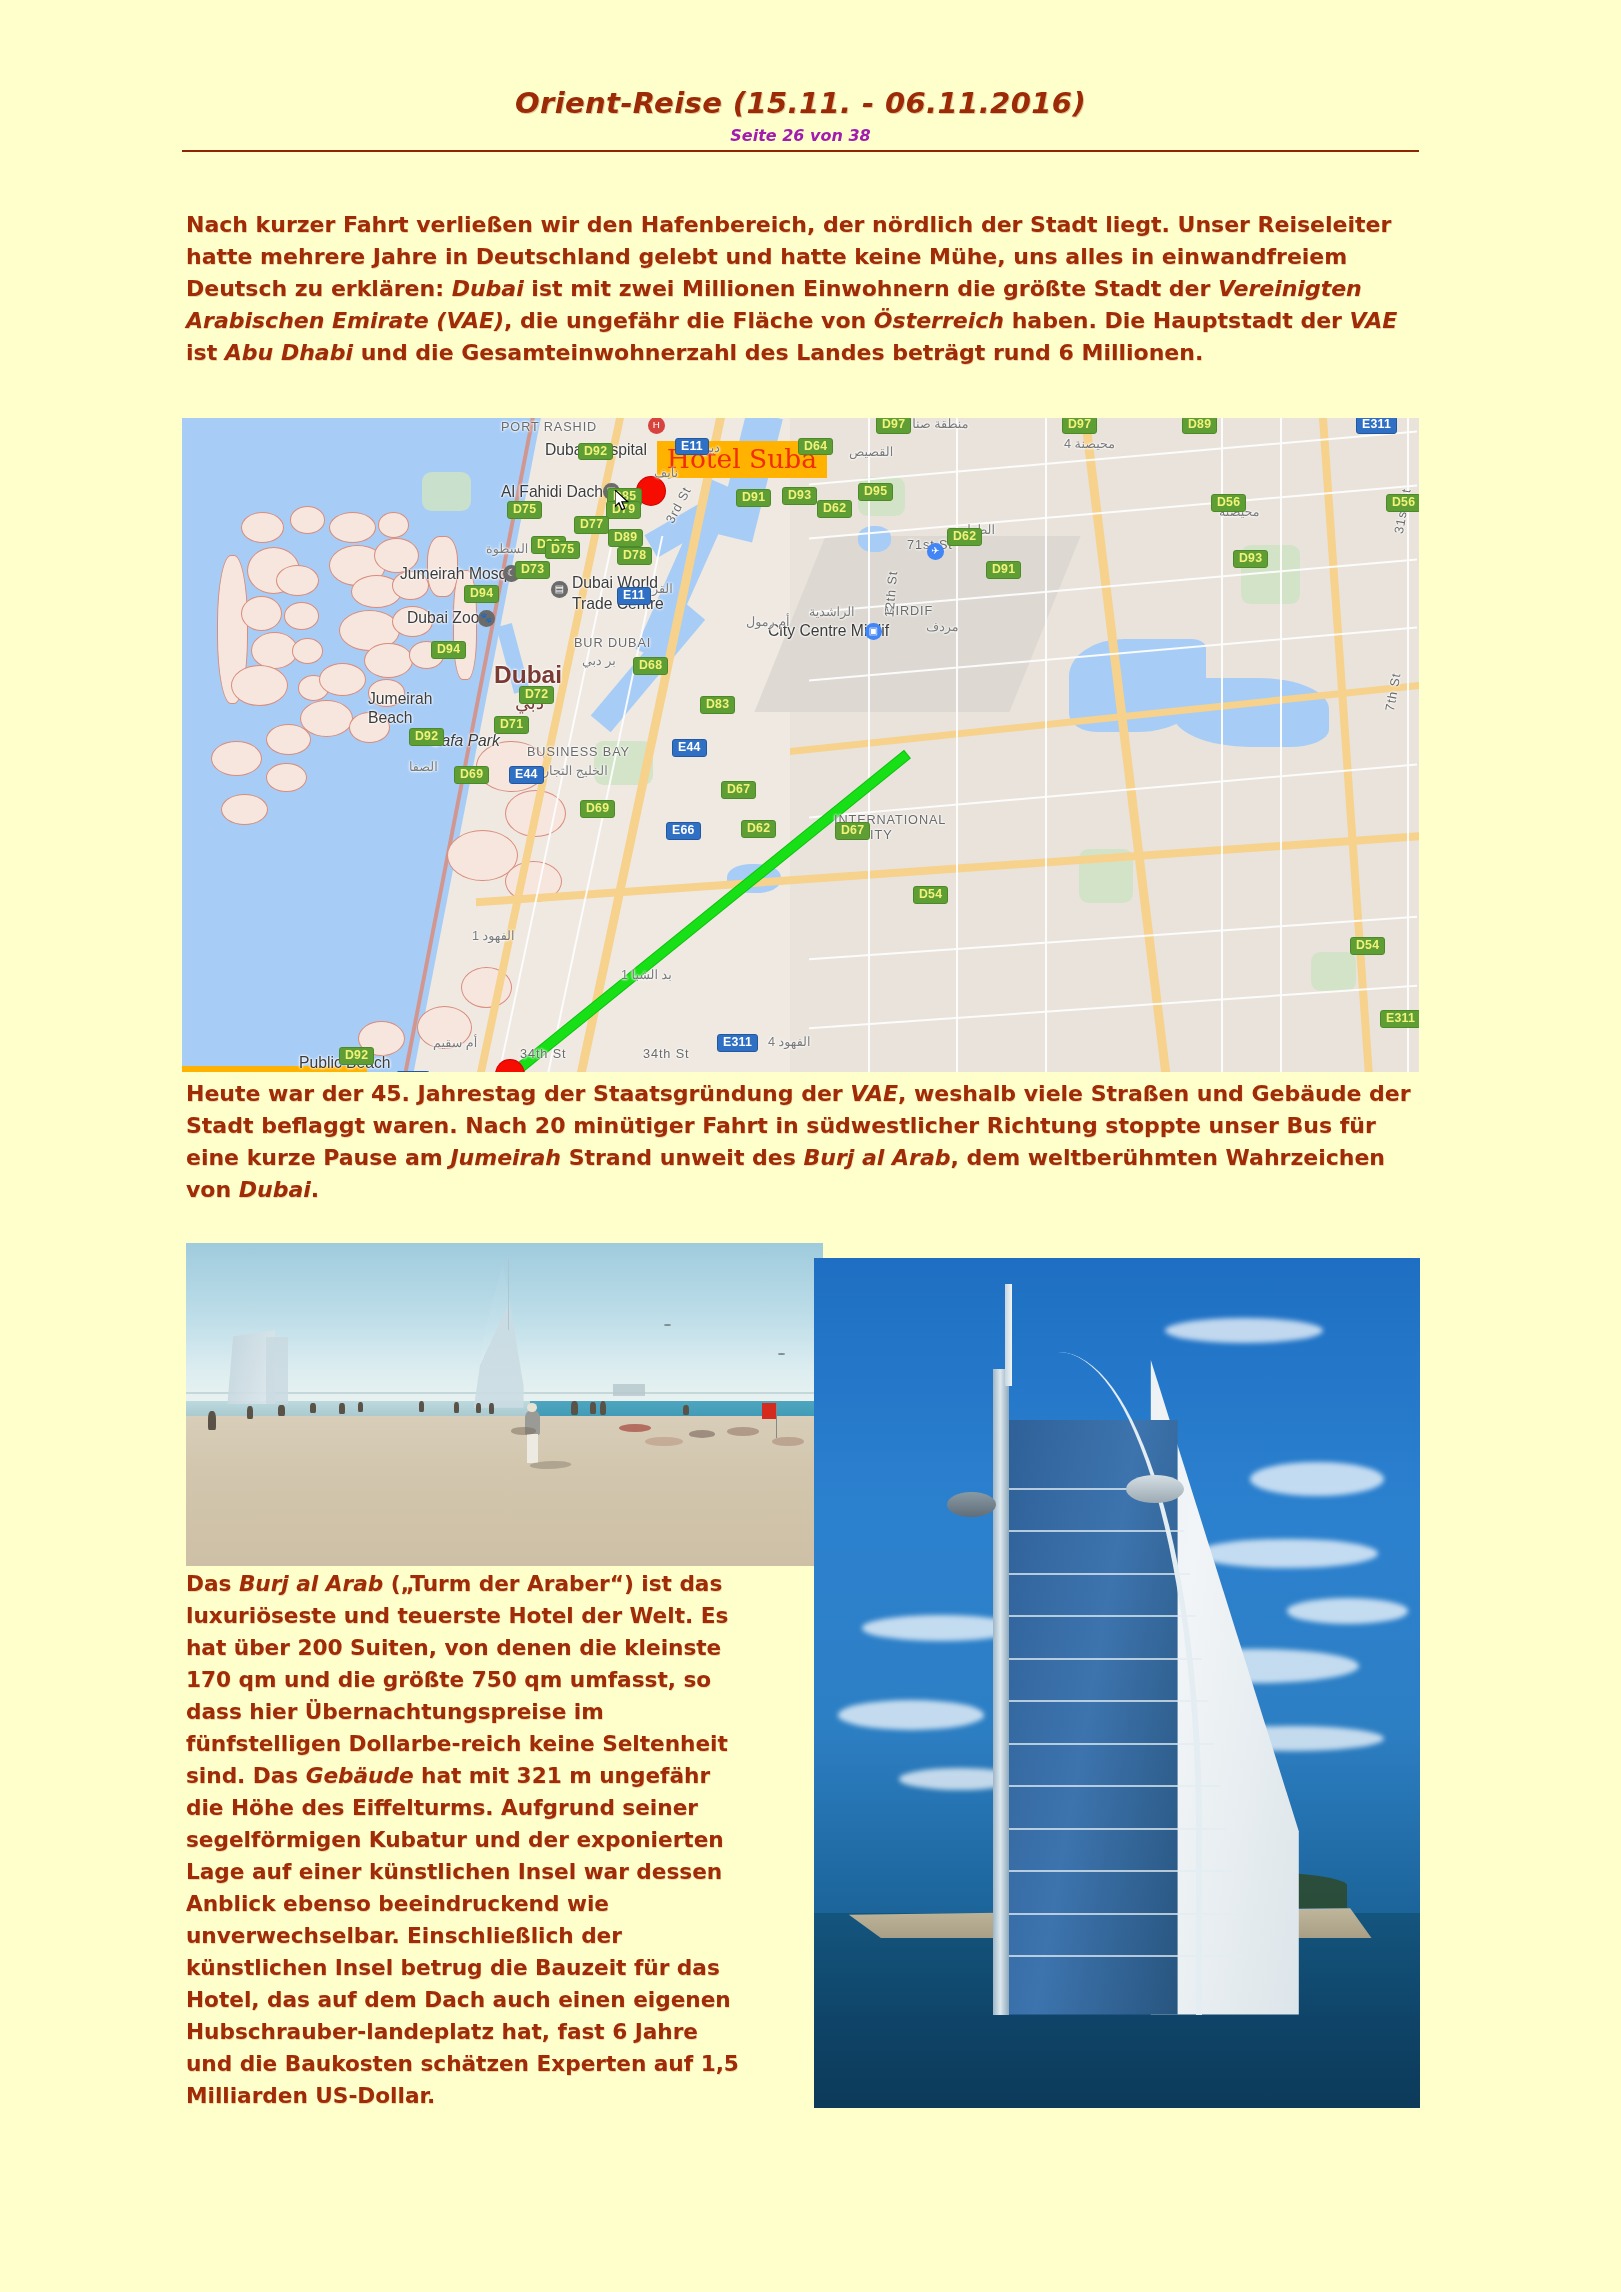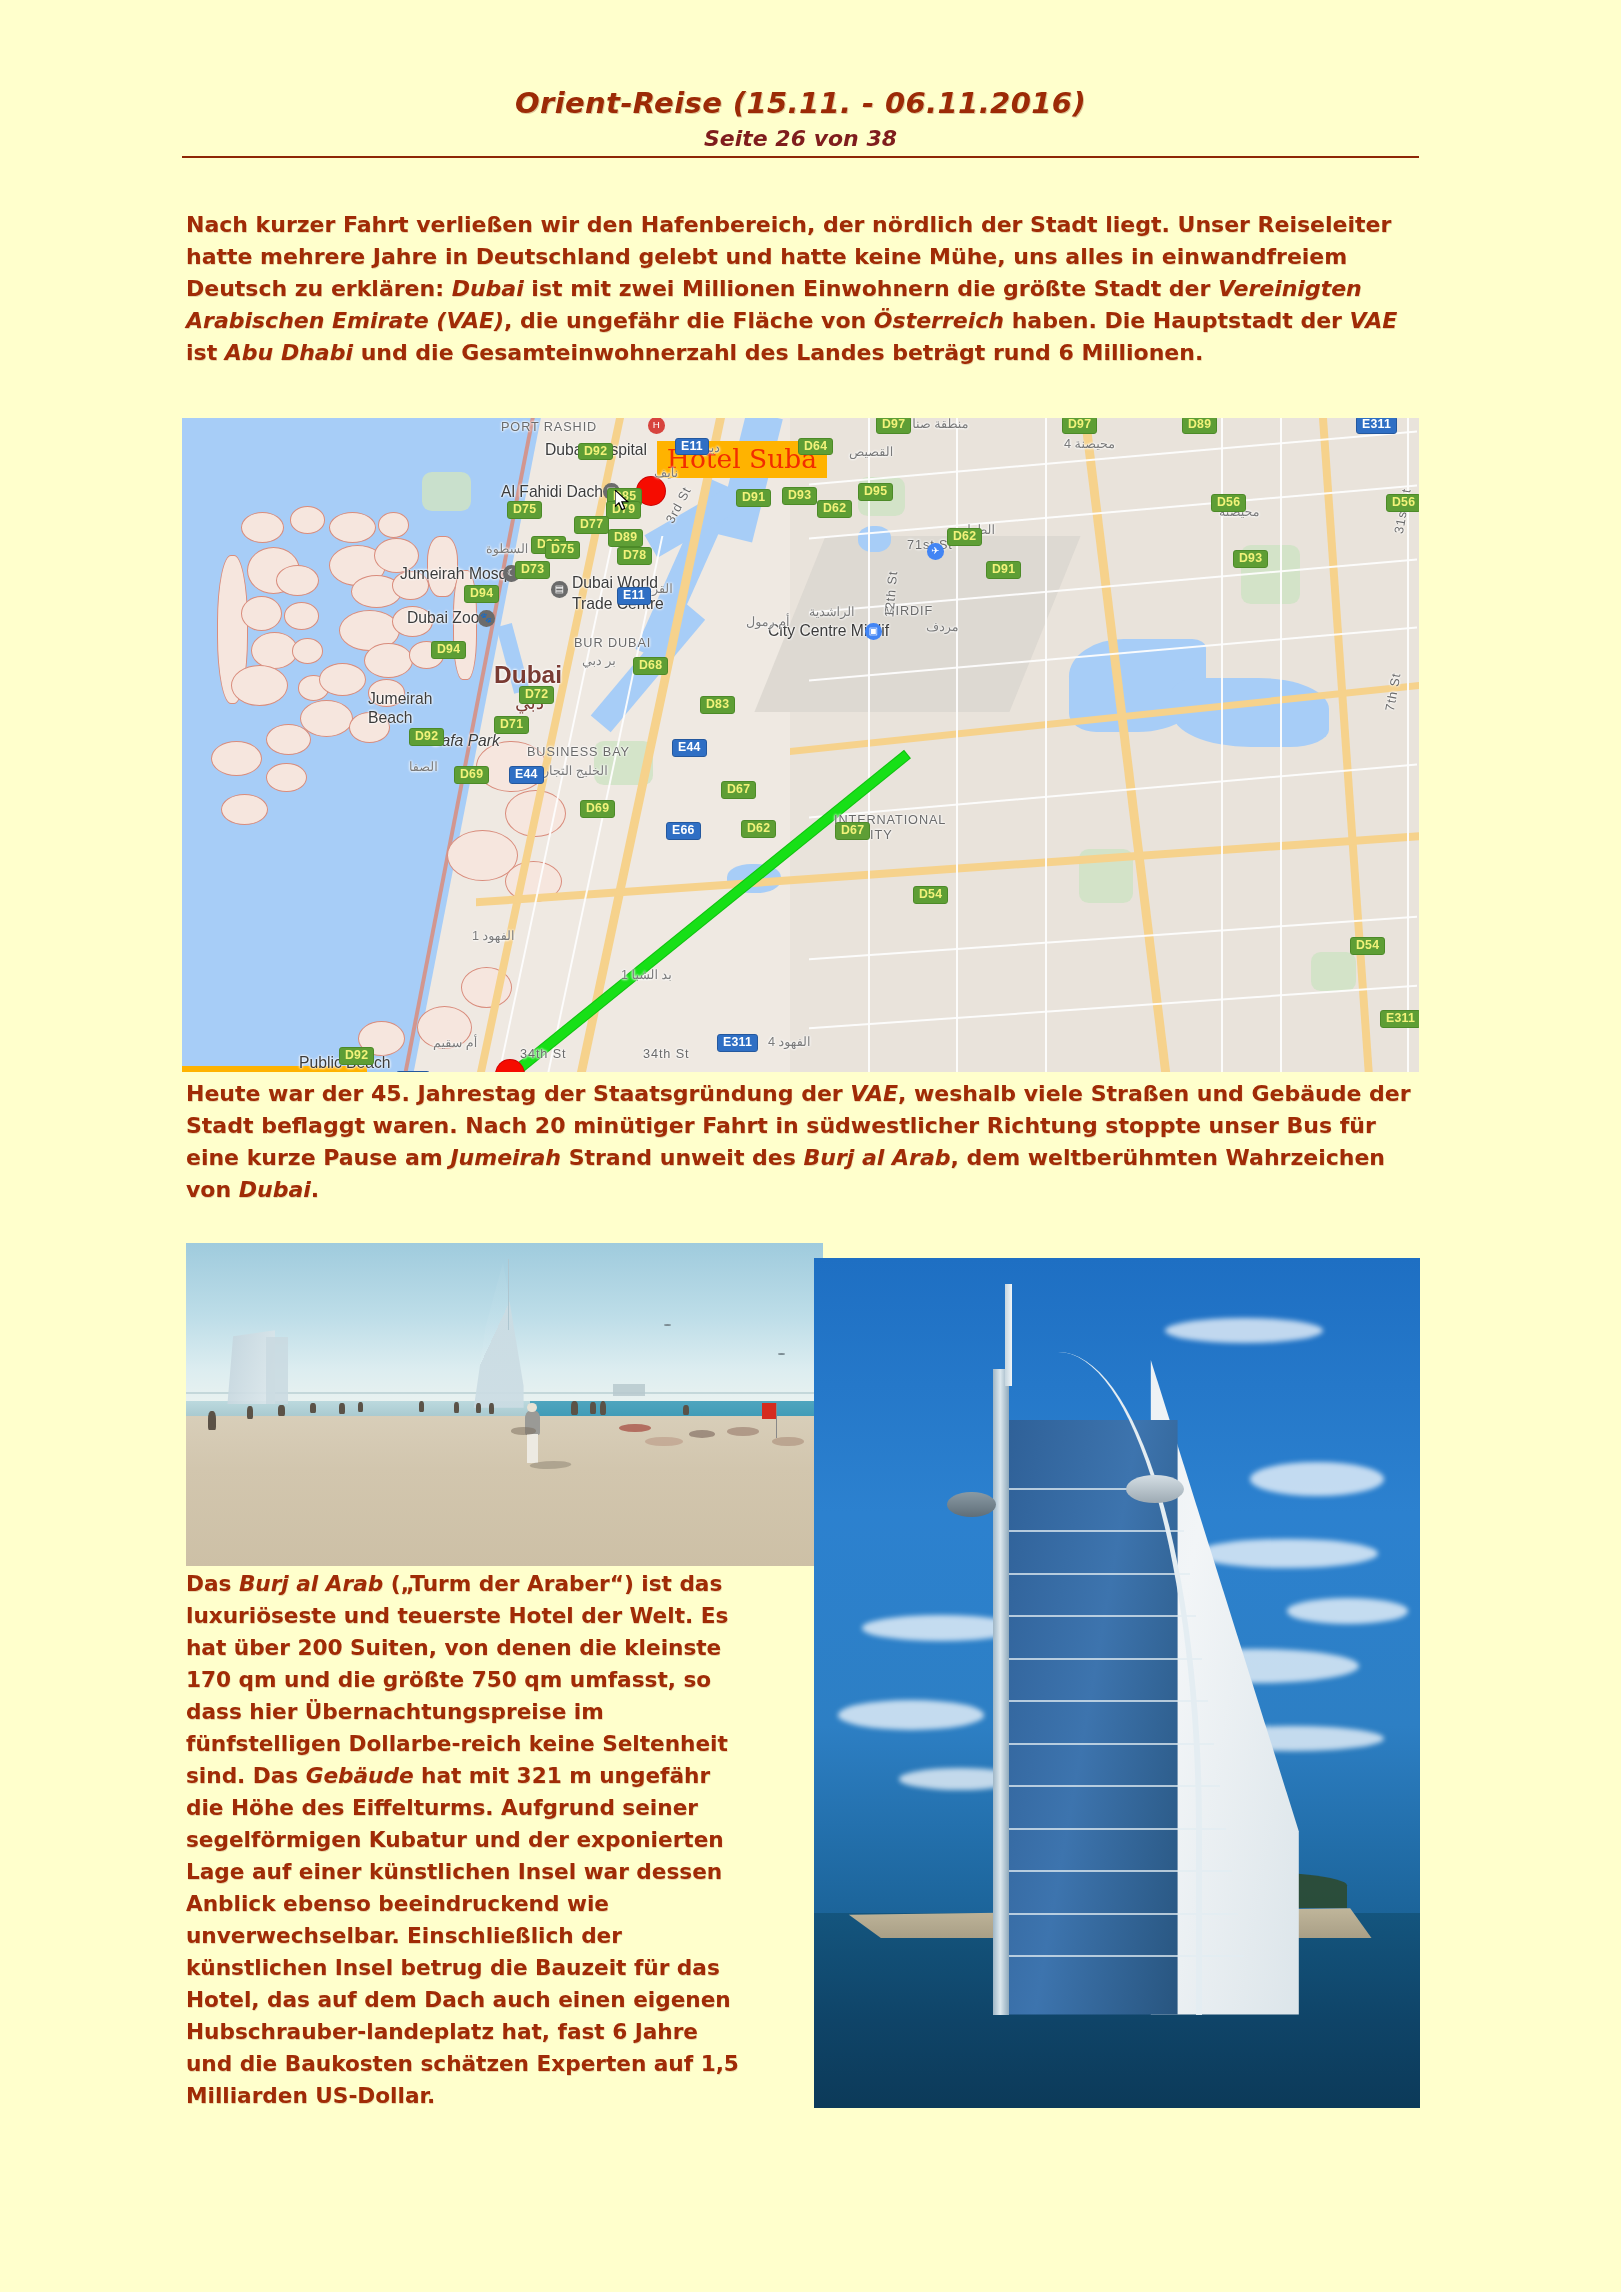--- a/index.html
+++ b/index.html
@@ -23,21 +23,21 @@
   .hdr-line2{
     display:flex;align-items:baseline;justify-content:center;
     gap:59px;margin-top:5.9px;padding-bottom:4.9px;
     border-bottom:2.9px solid #8E2605;
   }
   .hdr-route{
     color:#9C2A06;font-weight:bold;font-style:italic;font-size:29px;
     text-shadow:1px 1px 0 rgba(120,30,5,.25);
   }
   .hdr-page{
-    color:#7f1d1d;font-weight:bold;font-style:italic;font-size:22px;
+    color:#a21caf;font-weight:bold;font-style:italic;font-size:16px;
     white-space:nowrap;
   }
 
   
   .para{
     position:absolute;color:#A02B06;
     font-family:"DejaVu Sans", sans-serif;
     font-weight:bold;font-size:22px;line-height:32px;
     text-shadow:0.5px 0.5px 0 rgba(130,35,5,.18);
   }

